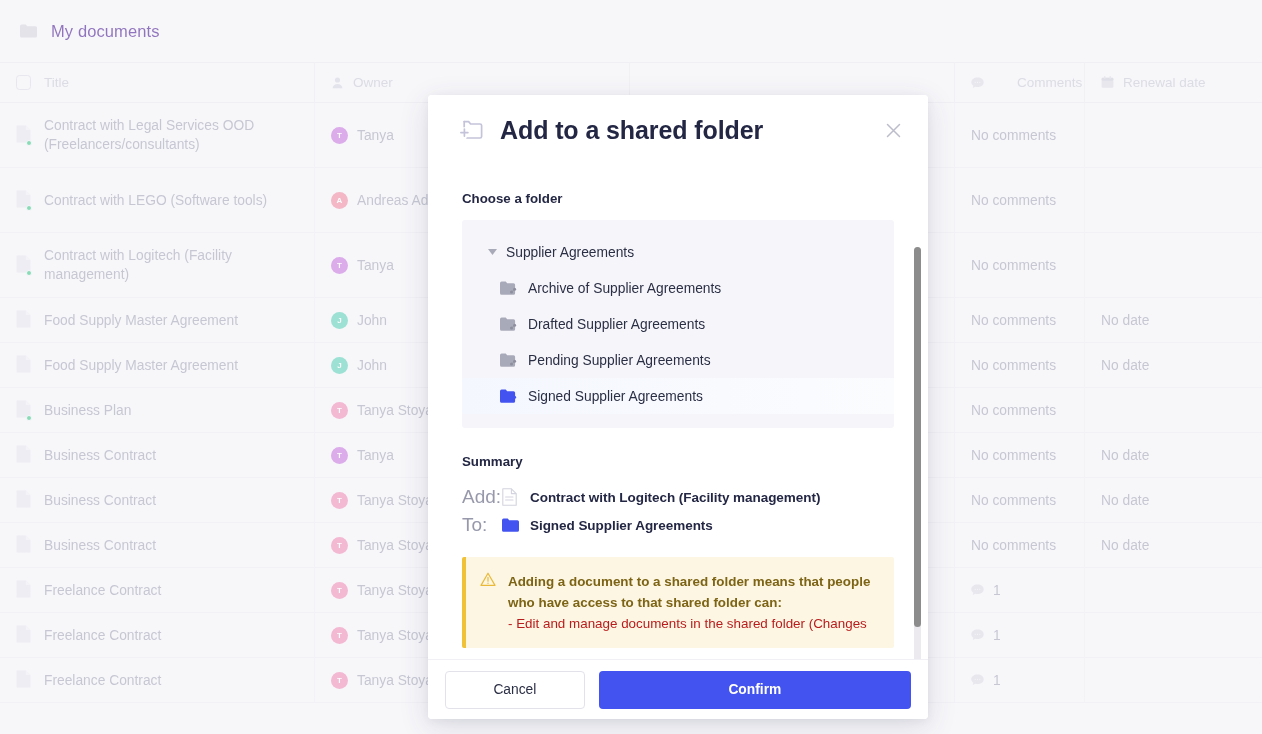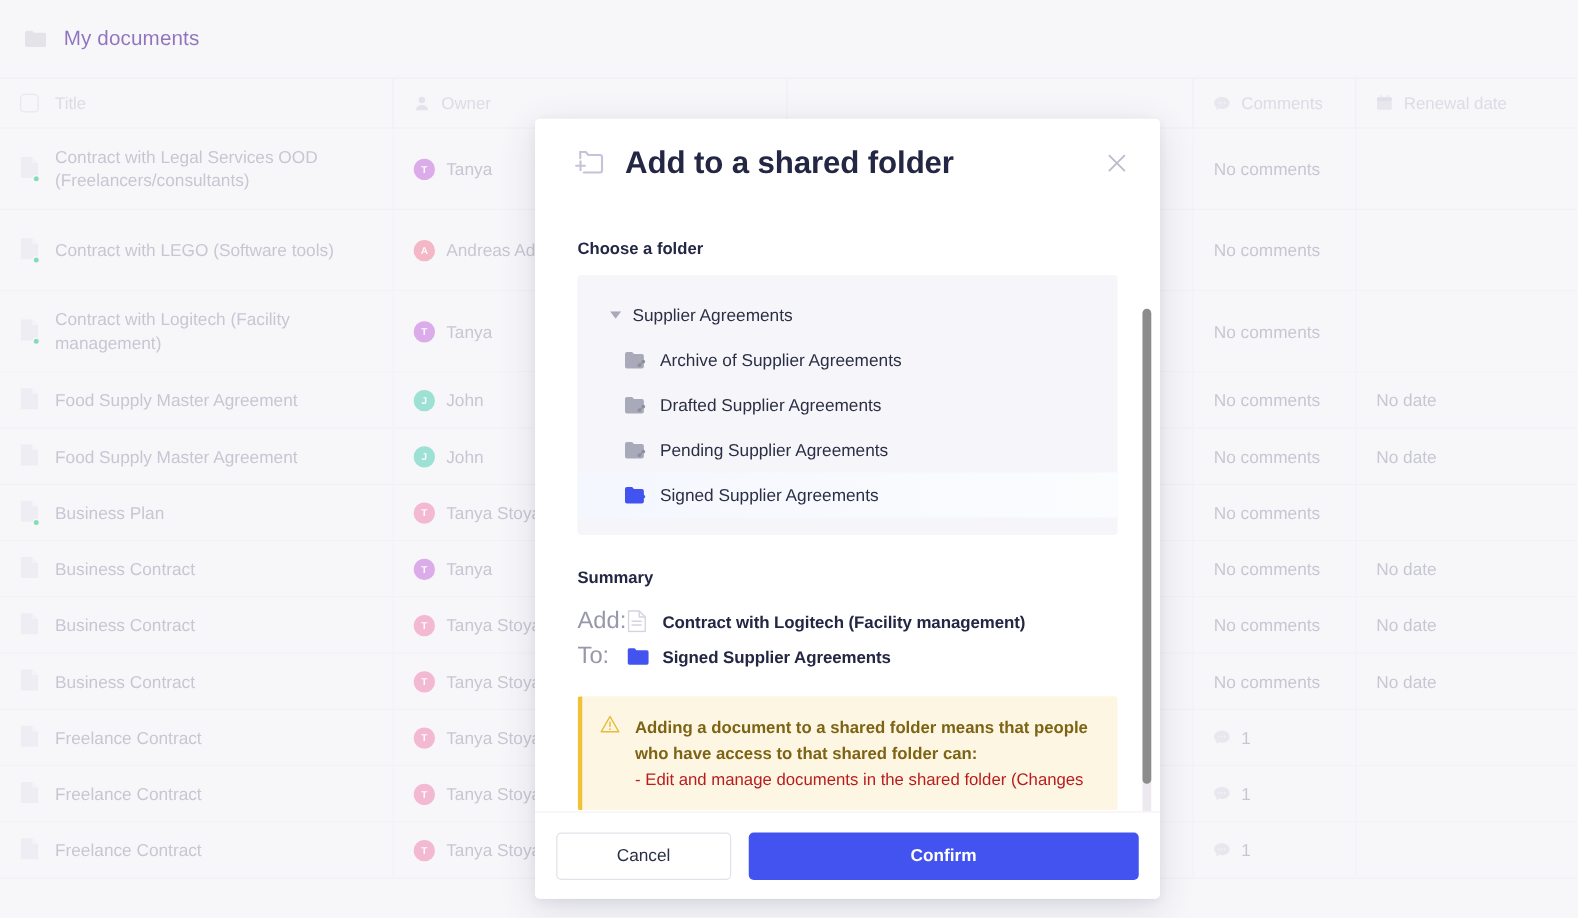--- a/index.html
+++ b/index.html
@@ -44,21 +44,21 @@
     font-size: 13.5px;
     color: #c9cad6;
     border-right: 1px solid #ecebf2;
     padding-left: 16px;
   }
   .th:last-child { border-right: none; }
   .th .hicon { margin-right: 9px; display: flex; align-items: center; }
   .col-title { width: 315px; }
   .col-owner { width: 315px; }
   .col-mid   { width: 325px; }
-  .col-comments { width: 130px; }
+  .col-comments { width: 130px; gap: 24px; }
   .col-date  { width: 177px; }
 
   .chk {
     width: 15px; height: 15px; border-radius: 3.5px;
     border: 1.4px solid #dedbe7; background: transparent;
     margin-right: 13px; flex: none;
   }
 
   .trow {
     display: flex;
@@ -181,21 +181,21 @@
     width: 7px; height: 486px;
     background: #eceaee; border-radius: 4px;
   }
   .scroll-thumb {
     position: absolute; right: 7px; top: 82px;
     width: 7px; height: 380px;
     background: #8c8c8c; border-radius: 4px;
   }
 
   .modal-foot {
-    flex: none; height: 70px;
+    flex: none; height: 60px;
     background: #fff;
     border-top: 1px solid #f1f0f5;
     display: flex; align-items: center;
     padding: 0 17px;
     gap: 14px;
   }
   .btn {
     height: 38px; border-radius: 4px;
     font-size: 13.8px; cursor: pointer;
     display: flex; align-items: center; justify-content: center;

